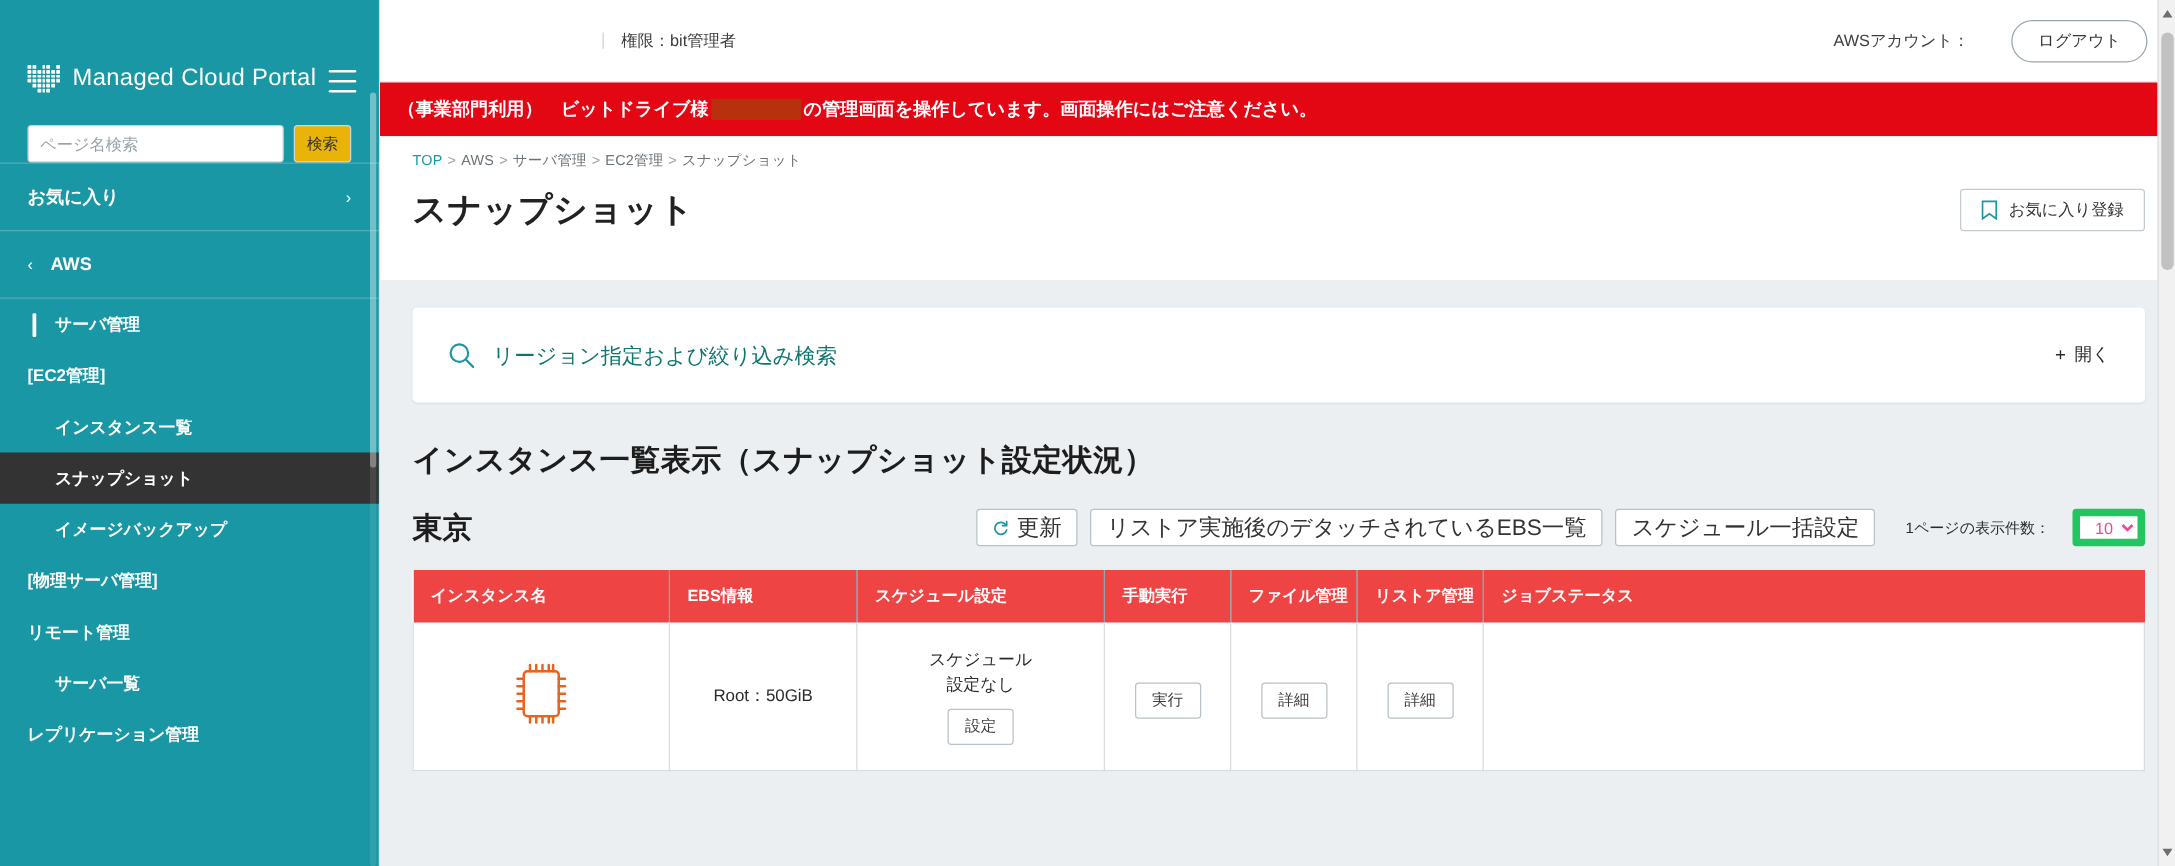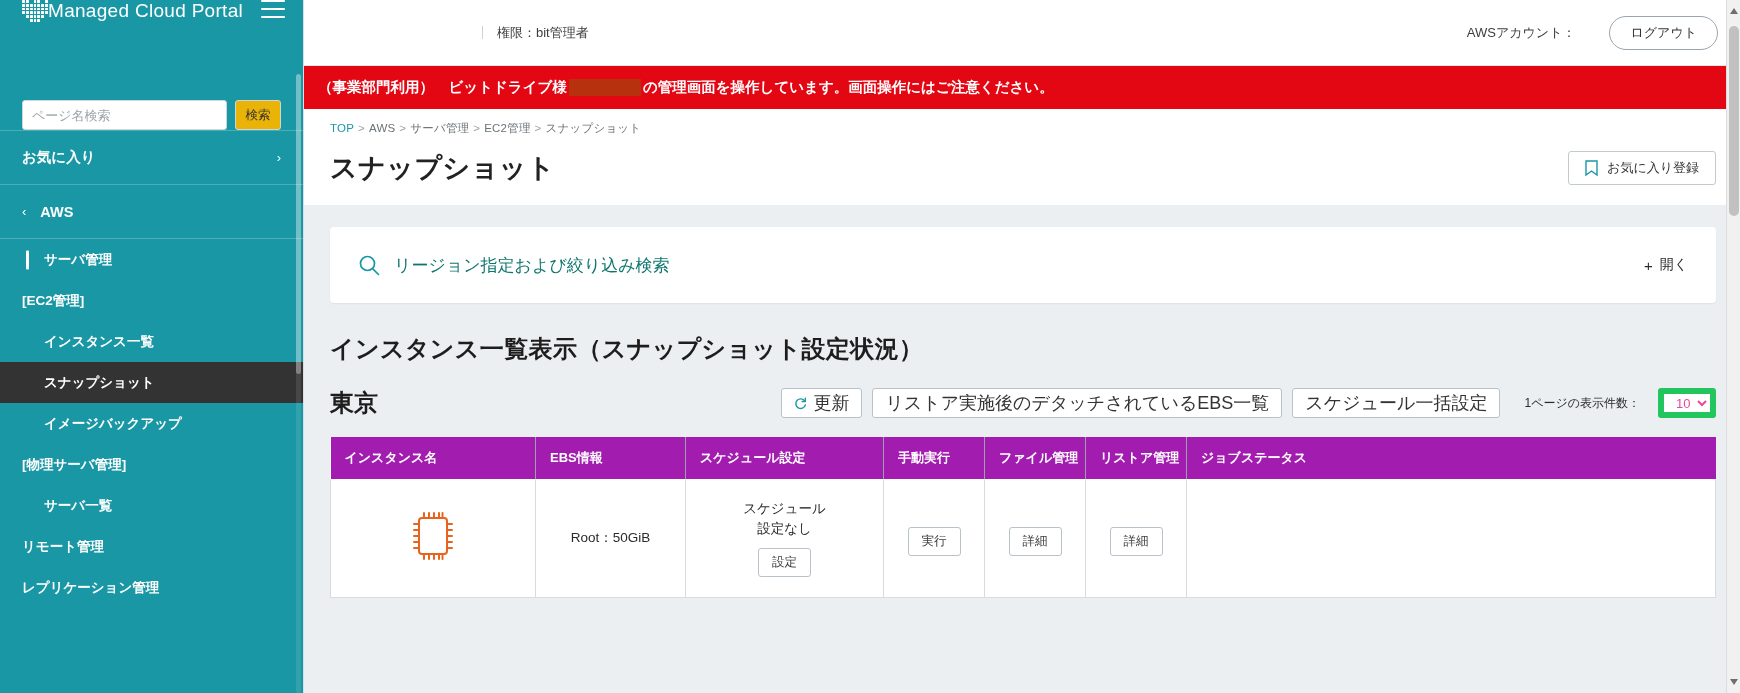--- a/index.html
+++ b/index.html
@@ -12,22 +12,22 @@
   #app { position: relative; width: 1740px; height: 693px; display: flex; background:#fff; }
 
   
   .sidebar {
     width: 304px; min-width: 304px; height: 693px;
     background: #1a97a4;
     position: relative;
     border-right: 1px solid #d9dee2;
   }
   .sidebar-brandbar {
-    height: 74px; display:flex; align-items:flex-start;
-    padding: 0 18px 0 22px; gap: 0;
+    height: 74px; display:flex; align-items:flex-end;
+    padding: 0 18px 0 22px; gap: 10px;
     background:#1a97a4;
   }
   .brand-logo {
     width: 26px; height: 22px; flex: 0 0 auto;
     display:grid; grid-template-columns: repeat(7, 1fr); grid-template-rows: repeat(6,1fr);
     gap: 1px;
   }
   .brand-logo i { background:#ffffff; border-radius:0.5px; }
   .brand-logo i.off { background: transparent; }
   .brand-title {
@@ -114,21 +114,21 @@
   .alert-banner {
     height: 43px; background:#e30613; display:flex; align-items:center;
     padding-left: 14px; color:#ffffff; font-size:14.5px; font-weight:700;
     white-space:nowrap;
   }
   .alert-mask {
     display:inline-block; width: 72px; height: 17px; background:#b8310f;
     vertical-align:middle; margin: 0 2px;
   }
 
-  .page-head { background:#ffffff; padding: 12px 24px 0 26px; position:relative; height: 96px; }
+  .page-head { background:#ffffff; padding: 12px 24px 0 26px; position:relative; height: 115px; }
   .breadcrumb { font-size:11.5px; color:#6b7378; letter-spacing:.2px; }
   .breadcrumb .crumb-link { color:#1a97a4; }
   .breadcrumb .sep { color:#9aa3a8; margin: 0 4px; }
   .page-title {
     font-size: 27px; color:#222; font-weight:700; margin-top: 14px; letter-spacing:.5px;
   }
   .fav-btn {
     position:absolute; right: 24px; top: 42px;
     height: 34px; padding: 0 16px; border:1px solid #c3cbd1; border-radius:3px;
     background:#fff; display:flex; align-items:center; gap:9px;
@@ -164,21 +164,21 @@
   .pagesize-label { font-size:12px; color:#2b2b2b; margin-left: 14px; white-space:nowrap; }
   .pagesize-select {
     margin-left: 8px; height:30px; width: 58px; border:6px solid #22c55e; border-radius:3px;
     background:#fff; font-size:13px; color:#ec4899; font-family:inherit; padding-left:8px;
   }
 
   
   .tbl-wrap { margin-top: 18px; background:#fff; }
   table.snap { width: 100%; border-collapse: collapse; table-layout: fixed; }
   table.snap thead th {
-    background: #a21caf; color:#ffffff; font-size:13px; font-weight:700;
+    background: #ef4444; color:#ffffff; font-size:13px; font-weight:700;
     text-align:left; padding: 12px 14px; border-right:1px solid #9aa2a9;
     white-space:nowrap;
   }
   table.snap thead th:last-child { border-right: none; }
   table.snap tbody td {
     border:1px solid #d7dce0; border-top:none; padding: 10px 14px;
     font-size:13.5px; color:#2b2b2b; vertical-align: middle; height: 118px;
   }
   .td-center { text-align:center; }
   .chip-ico { width: 46px; height: 52px; }
@@ -299,25 +299,25 @@
         </div>
         <div class="nav-item lvl-sub active">
           <span>スナップショット</span>
         </div>
         <div class="nav-item lvl-sub">
           <span>イメージバックアップ</span>
         </div>
         <div class="nav-item lvl-group">
           <span>[物理サーバ管理]</span>
         </div>
+        <div class="nav-item lvl-group">
+          <span>リモート管理</span>
+        </div>
         <div class="nav-item lvl-sub">
           <span>サーバ一覧</span>
-        </div>
-        <div class="nav-item lvl-group">
-          <span>リモート管理</span>
         </div>
         <div class="nav-item lvl-group">
           <span>レプリケーション管理</span>
         </div>
       </div>
 
     <div class="sb-scroll-track">
       <div class="sb-scroll-thumb"></div>
     </div>
   </aside>

